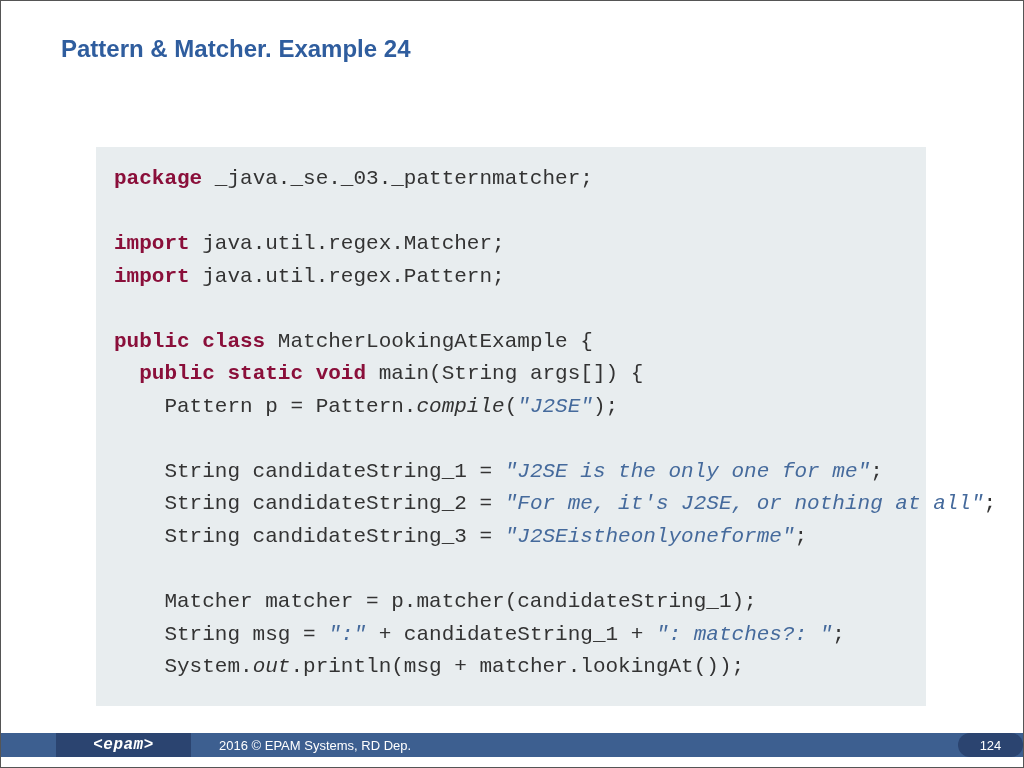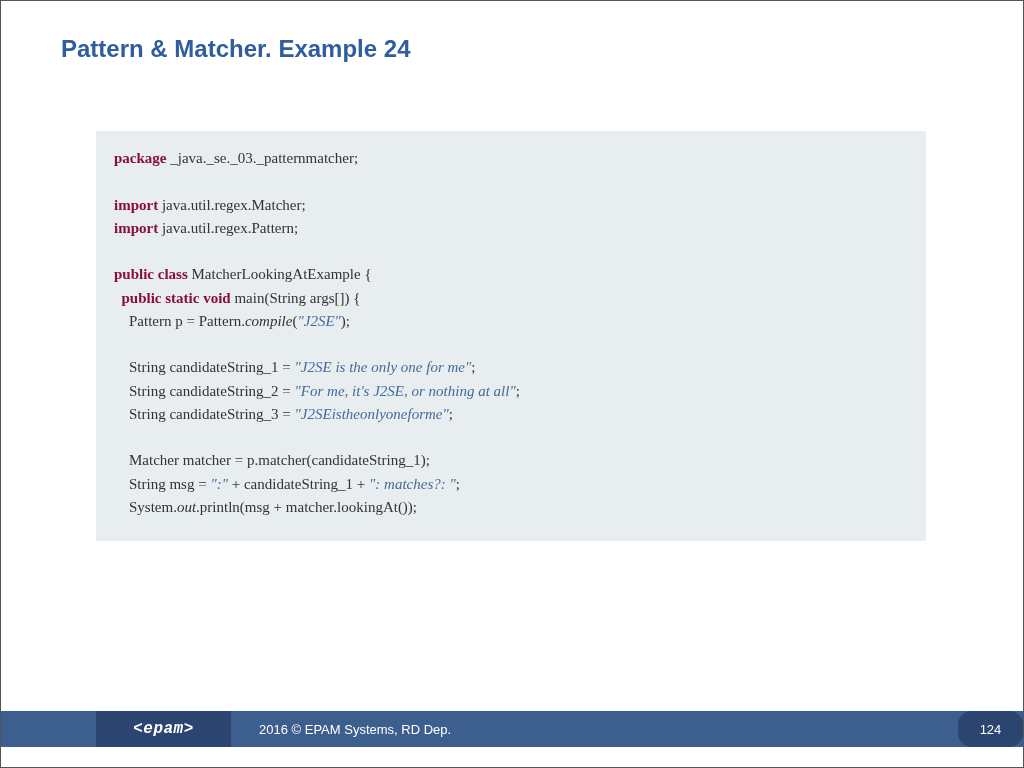--- a/index.html
+++ b/index.html
@@ -22,47 +22,46 @@
     position: absolute;
     top: 34px;
     left: 60px;
     font-size: 24px;
     font-weight: bold;
     color: #2f5d9e;
     font-family: Verdana, Arial, sans-serif;
   }
   .code-box {
     position: absolute;
-    top: 130px;
+    top: 146px;
     left: 95px;
     width: 830px;
     background: #e8edef;
     padding: 16px 18px 22px 18px;
     box-sizing: border-box;
-    font-family: Liberation Serif, serif;
-    font-size: 15px;
+    font-family: Liberation Mono, monospace;
+    font-size: 21px;
     line-height: 1.55;
     color: #333;
     white-space: pre;
   }
   .kw   { color: #8a0f3a; font-weight: bold; }   
   .em   { font-style: italic; }
   .str  { color: #456a9c; font-style: italic; }   
   .footer {
     position: absolute;
     left: 0;
     right: 0;
-    bottom: 20px;
-    height: 36px;
+    bottom: 10px;
+    height: 24px;
     background: #3d5f90;
     color: #ffffff;
     font-size: 13px;
     display: flex;
     align-items: stretch;
-    padding-left: 40px;
   }
   .footer .logo {
     background: #2b4470;
     width: 135px;
     display: flex;
     align-items: center;
     justify-content: center;
     font-family: "Courier New", monospace;
     font-weight: bold;
     font-size: 16px;

